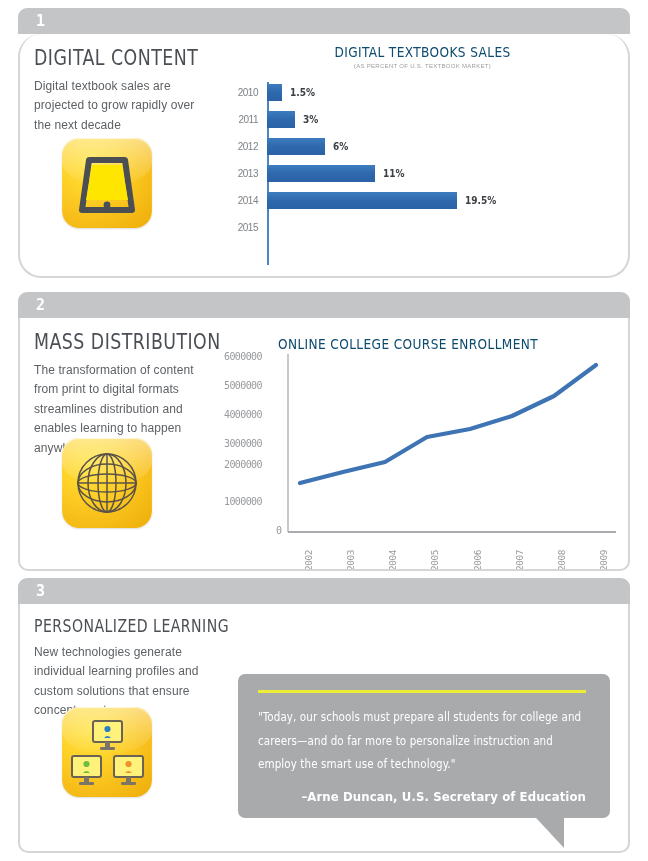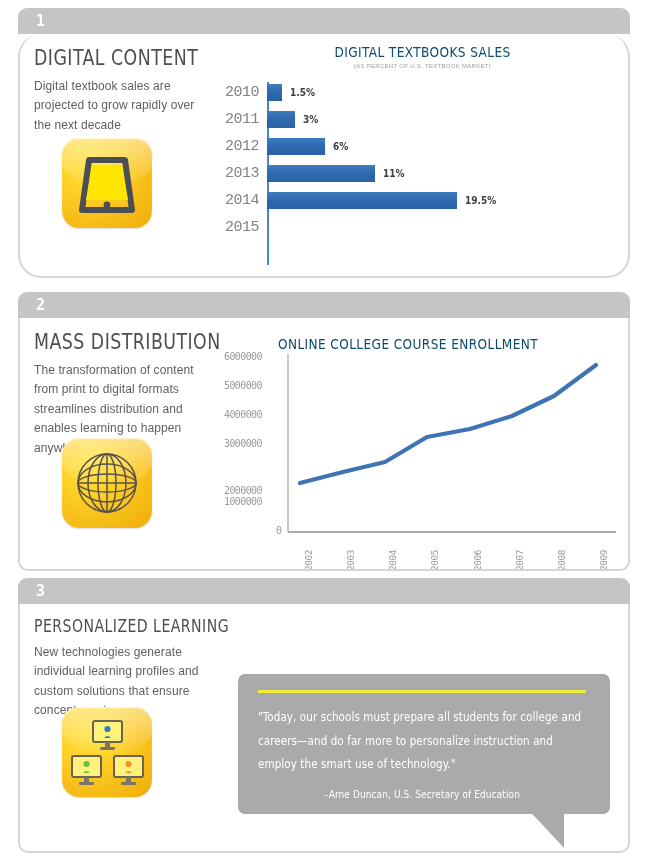--- a/index.html
+++ b/index.html
@@ -84,22 +84,22 @@
   .chart-sub {
     text-align: center;
     font-size: 6px;
     color: #9a9da0;
     letter-spacing: 0.3px;
     margin-top: 3px;
   }
   .bar-row { display: flex; align-items: center; height: 27px; }
   .bar-year {
     width: 42px; text-align: right; padding-right: 9px;
-    font-size: 15px; color: #7f8387;
-    font-family: Liberation Mono, monospace;
+    font-size: 10px; color: #7f8387;
+    font-family: Liberation Sans, sans-serif;
     letter-spacing: -0.5px;
   }
   .bar-track { position: relative; display: flex; align-items: center; }
   .bar-fill {
     height: 17px;
     background: linear-gradient(to bottom, #3d7cc0 0%, #2f68ad 50%, #2b62a7 100%);
   }
   .bar-val {
     margin-left: 8px; font-size: 10px; font-weight: bold;
     color: #3d4145;
@@ -130,23 +130,23 @@
     border-radius: 7px;
     padding: 16px 24px 14px 20px;
   }
   .quote-rule { height: 3px; background: #eded38; margin-bottom: 13px; }
   .quote-text {
     color: #ffffff; font-size: 11.5px; line-height: 2.05;
     font-family: "DejaVu Sans Condensed", "Liberation Sans Narrow", "Liberation Sans", sans-serif;
     letter-spacing: 0.1px;
   }
   .quote-attr {
-    color: #ffffff; font-size: 10px; text-align: center; margin-top: 12px;
-    font-family: "DejaVu Sans Condensed", "Liberation Sans Narrow", "Liberation Sans", sans-serif;
-    font-weight: normal; letter-spacing: 0.1px;
+    color: #ffffff; font-size: 13px; text-align: right; margin-top: 12px;
+    font-family: "DejaVu Sans Condensed", "Liberation Sans Narrow", "Liberation Sans", sans-serif;
+    font-weight: bold; letter-spacing: 0.1px;
   }
   .quote-tail { position: absolute; }
 </style>
 </head>
 <body>
 
 <div class="page">
 
   <div class="panel" style="top:8px;">
     <div class="panel-tab">
@@ -247,21 +247,21 @@
 
       <div style="position:absolute; left:8px; top:8px; width:600px; height:240px;">
         <div class="chart-title" style="position:absolute; left:190px; top:10px; width:380px;">ONLINE COLLEGE COURSE ENROLLMENT</div>
 
         <div style="position:absolute; left:0; top:0; width:600px; height:240px;">
 
           <div class="ln-ylabel" style="left:196px; top:25px; right:auto;">6000000</div>
           <div class="ln-ylabel" style="left:196px; top:54px; right:auto;">5000000</div>
           <div class="ln-ylabel" style="left:196px; top:83px; right:auto;">4000000</div>
           <div class="ln-ylabel" style="left:196px; top:112px; right:auto;">3000000</div>
-          <div class="ln-ylabel" style="left:196px; top:159px; right:auto;text-align:right;">2000000</div>
+          <div class="ln-ylabel" style="left:196px; top:133px; right:auto;text-align:right;">2000000</div>
           <div class="ln-ylabel" style="left:196px; top:170px; right:auto;">1000000</div>
           <div class="ln-ylabel" style="left:248px; top:199px; right:auto;">0</div>
 
           <svg width="600" height="240" style="position:absolute; left:0; top:0;">
             <line x1="260" y1="28" x2="260" y2="206" stroke="#b9bbbe" stroke-width="1.6"></line>
             <line x1="260" y1="206" x2="588" y2="206" stroke="#a9abae" stroke-width="1.8"></line>
             <polyline points="272,157 315,146 357,136 399,111 442,103 484,90 526,70 568,39" fill="none" stroke="#3f74b4" stroke-width="4.2" stroke-linecap="round" stroke-linejoin="round"></polyline>
           </svg>
 
           <div class="ln-xlabel" style="left:275px; top:245px;">2002</div>

